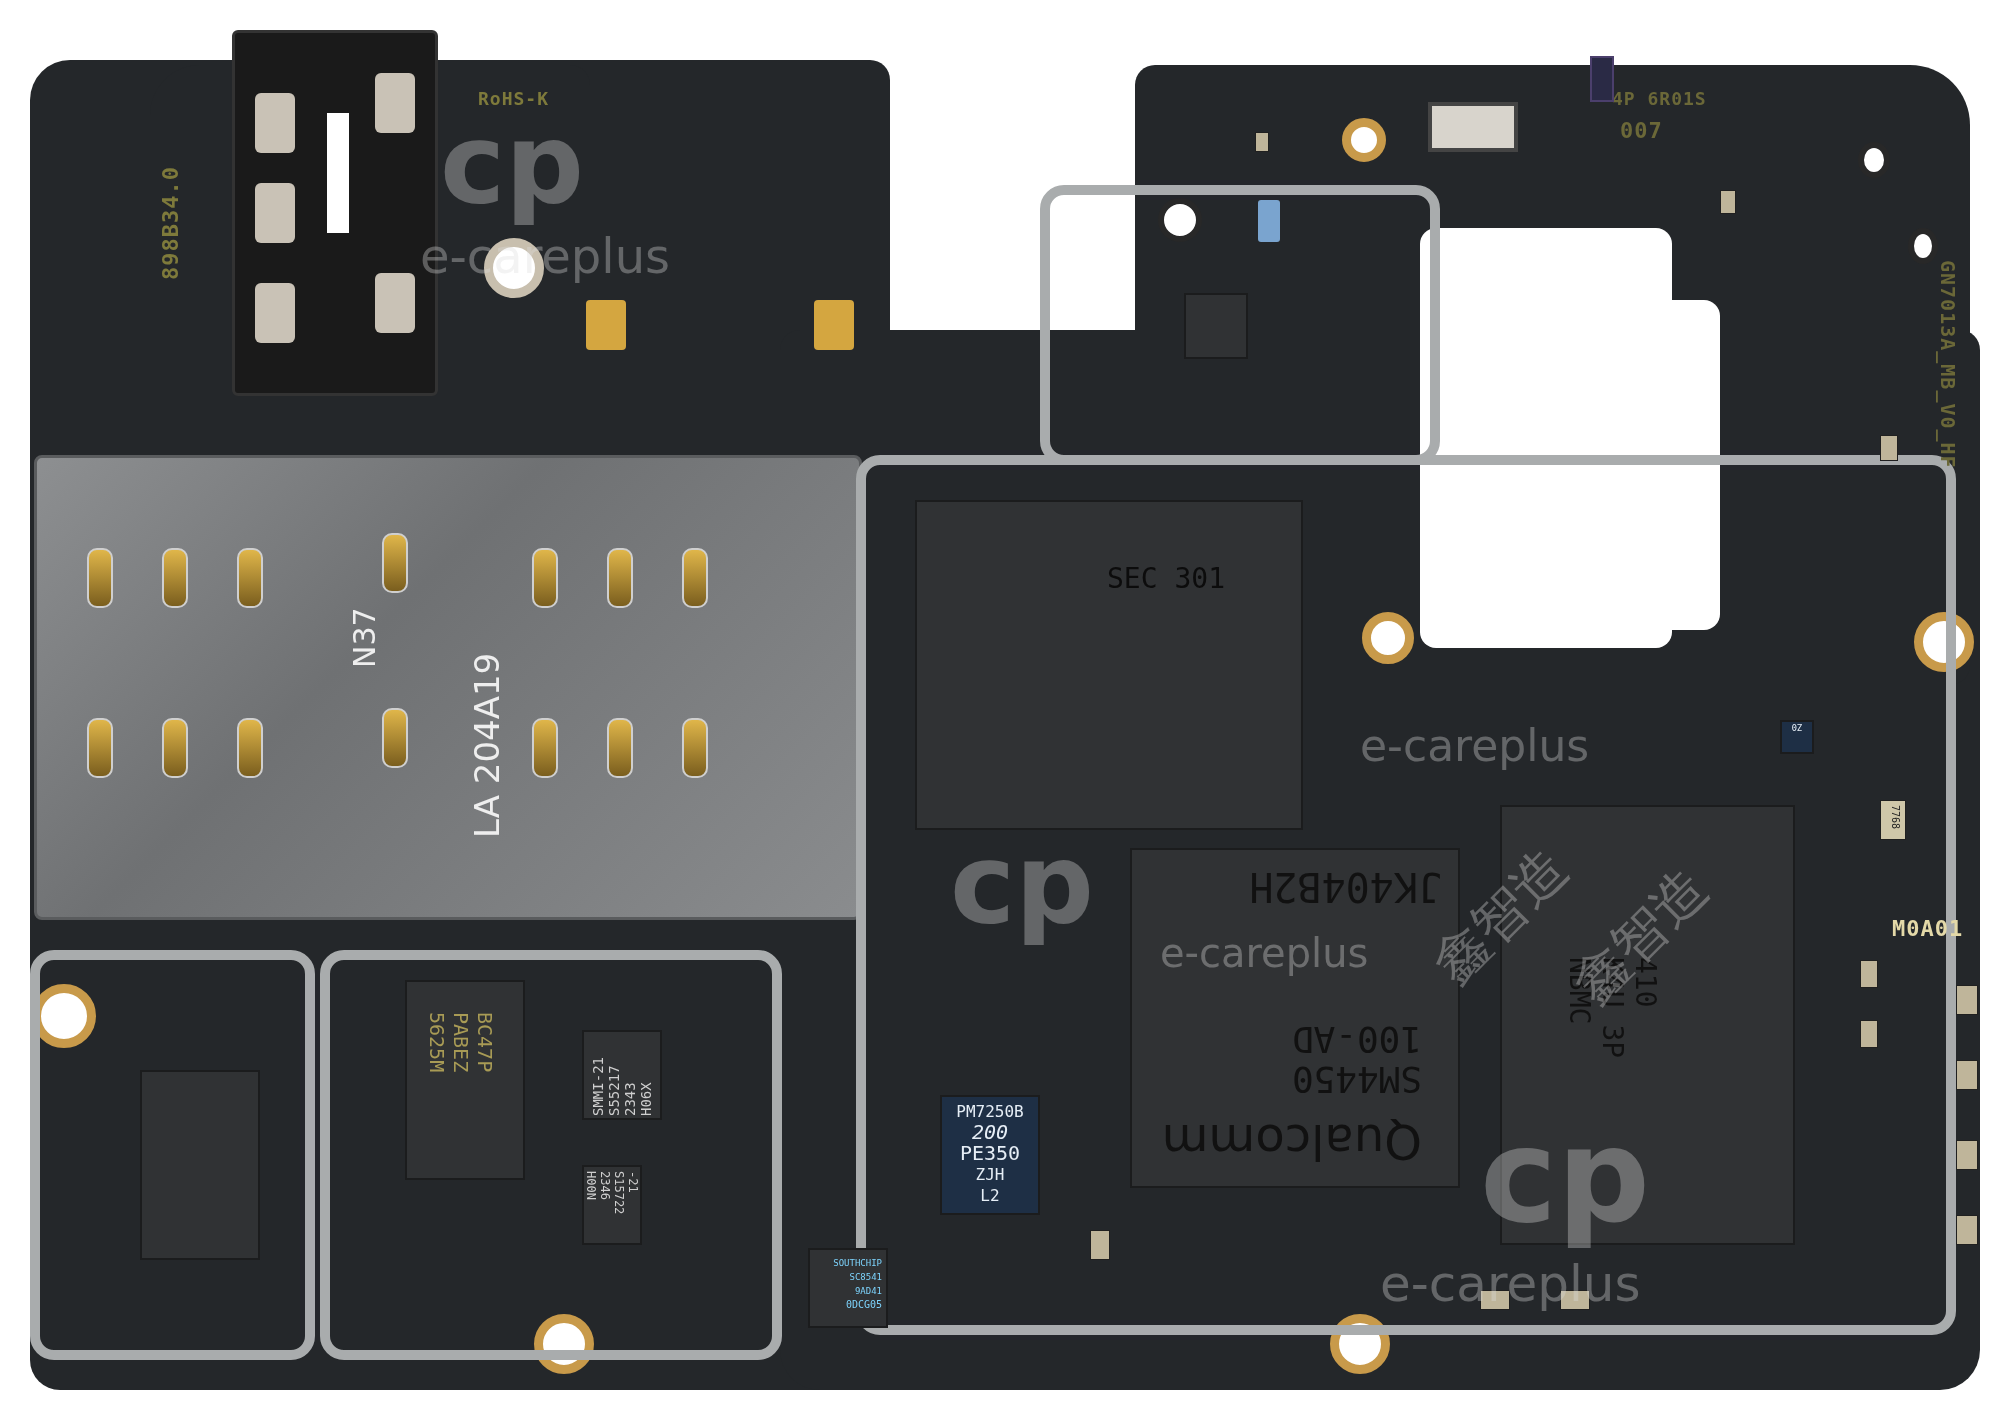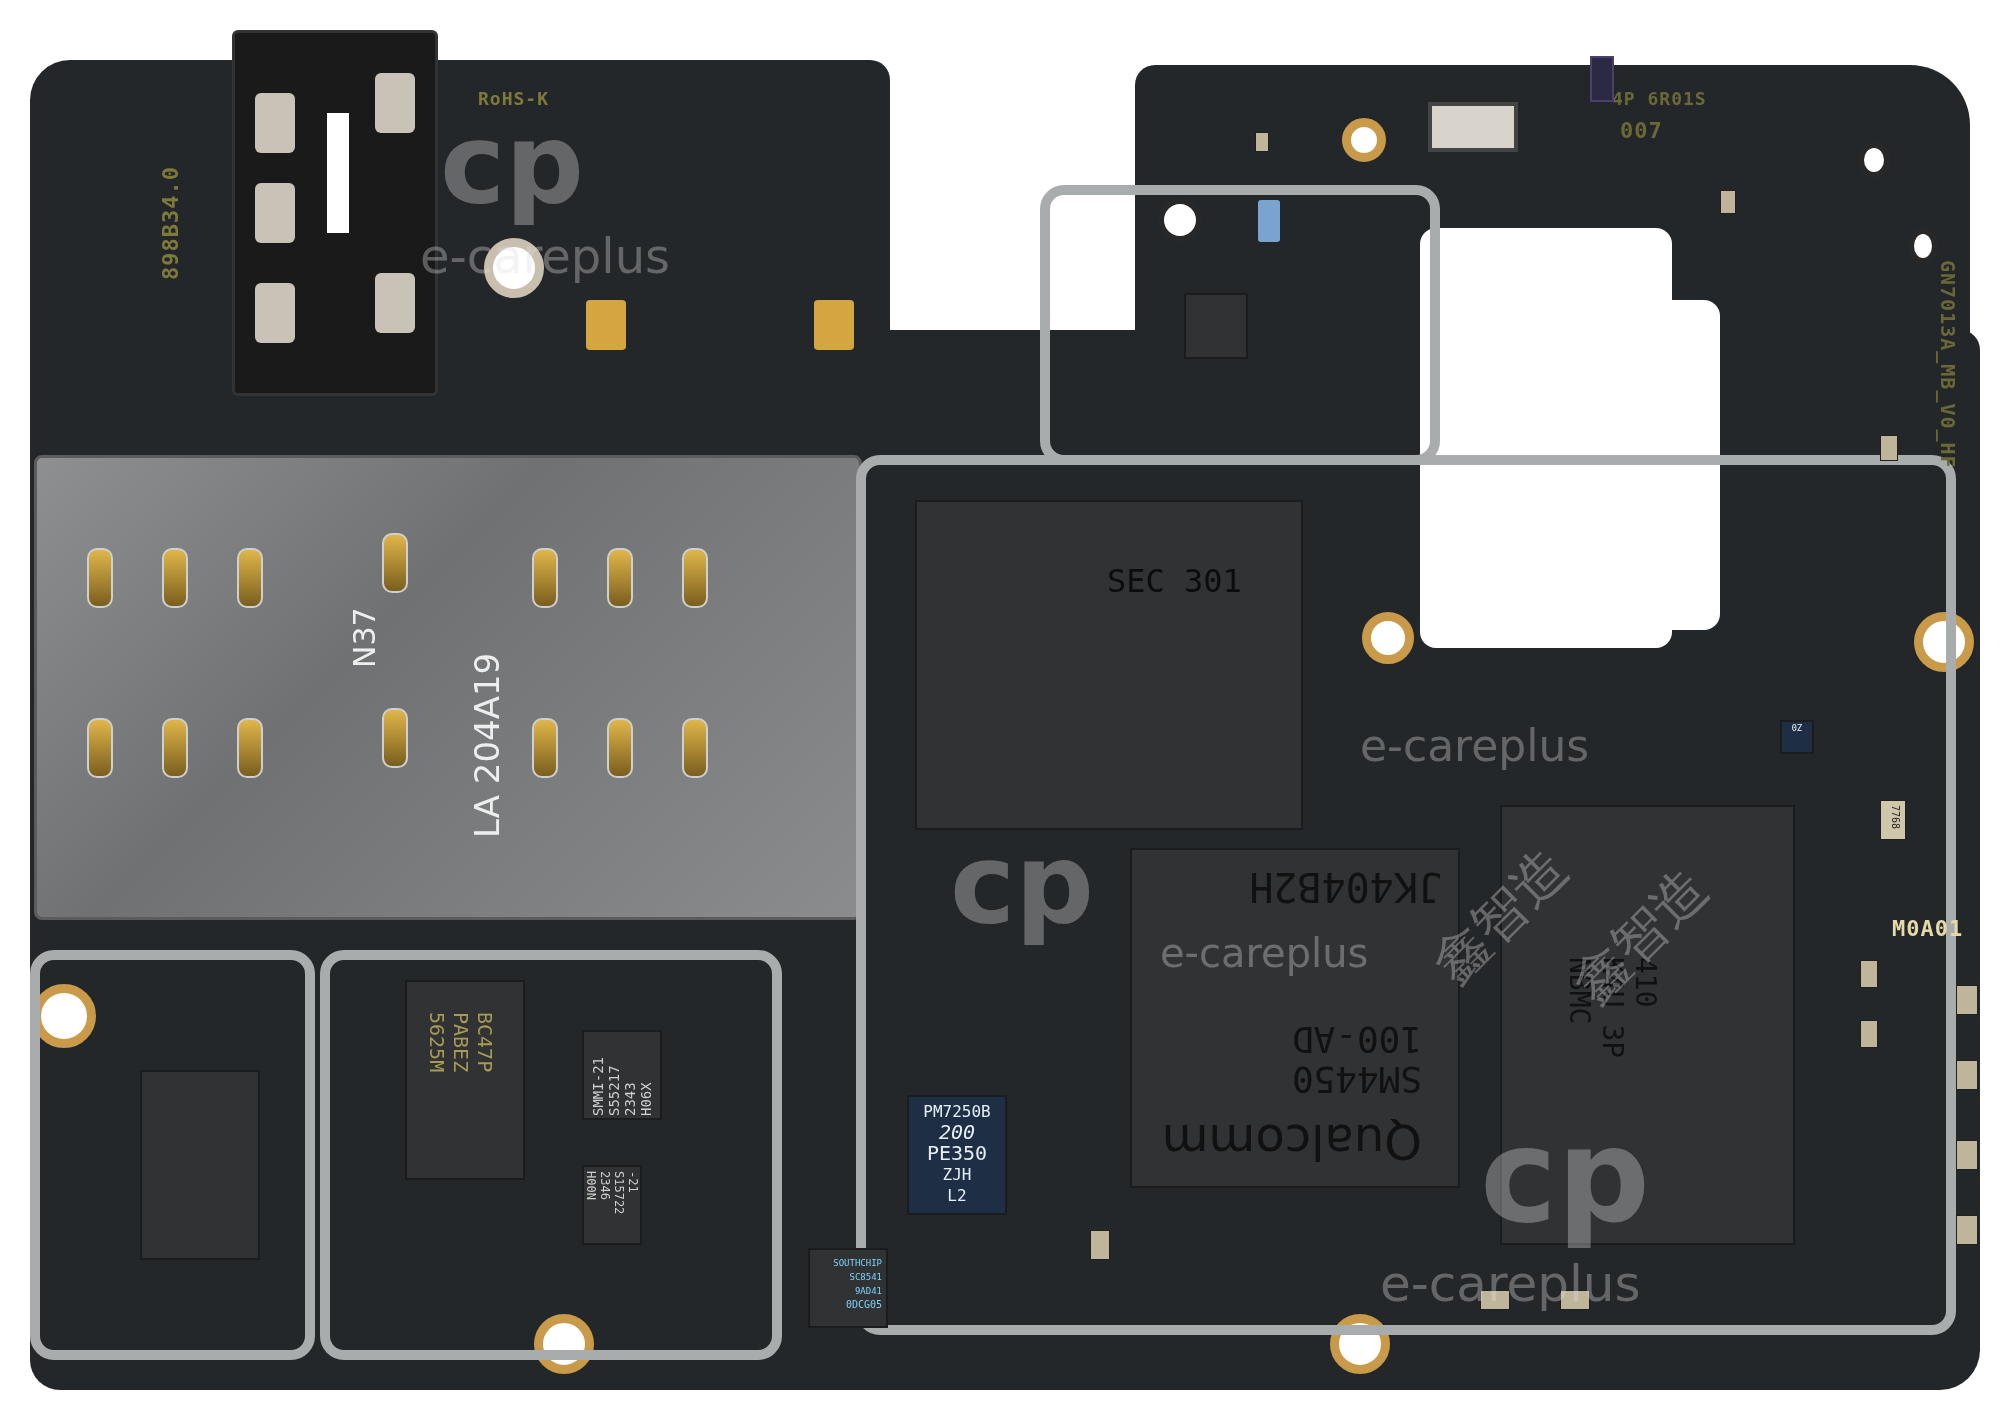--- a/index.html
+++ b/index.html
@@ -81,41 +81,41 @@
   <div class="abs pin" style="left:570px;top:260px;width:26px;height:60px;"></div>
   <div class="abs pin" style="left:645px;top:260px;width:26px;height:60px;"></div>
 </div>
 
 <div class="abs shield" style="left:856px;top:455px;width:1100px;height:880px;"></div>
 <div class="abs shield" style="left:1040px;top:185px;width:400px;height:280px;"></div>
 <div class="abs shield" style="left:30px;top:950px;width:285px;height:410px;"></div>
 <div class="abs shield" style="left:320px;top:950px;width:462px;height:410px;"></div>
 
 <div class="abs chip" style="left:915px;top:500px;width:388px;height:330px;">
-  <div class="abs" style="left:190px;top:60px;font-size:32px;color:#0c0c0c;">SEC 301</div>
+  <div class="abs" style="left:190px;top:60px;font-size:28px;color:#0c0c0c;">SEC 301</div>
 </div>
 
 <div class="abs chip" style="left:1130px;top:848px;width:330px;height:340px;">
   <div class="abs rot180" style="left:20px;top:10px;width:290px;height:320px;">
     <div class="abs" style="left:20px;top:10px;font-size:48px;font-family:'DejaVu Sans',sans-serif;color:#111;">Qualcomm</div>
     <div class="abs" style="left:20px;top:80px;font-size:36px;color:#111;">SM4450</div>
     <div class="abs" style="left:20px;top:120px;font-size:36px;color:#111;">100-AD</div>
     <div class="abs" style="left:0px;top:270px;font-size:40px;color:#111;">JK404B2H</div>
   </div>
 </div>
 
 <div class="abs chip" style="left:1500px;top:805px;width:295px;height:440px;">
   <div class="abs rot90" style="left:160px;top:150px;">
     <div style="font-size:28px;color:#111;">410</div>
     <div style="font-size:28px;color:#111;">K4U 3P</div>
     <div style="font-size:28px;color:#111;">NBMC</div>
   </div>
 </div>
 
-<div class="abs chip chip-blue" style="left:907px;top:1095px;width:100px;height:120px;padding:4px;text-align:center;">
+<div class="abs chip chip-blue" style="left:940px;top:1095px;width:100px;height:120px;padding:4px;text-align:center;">
   <div style="font-size:16px;line-height:21px;">PM7250B</div>
   <div style="font-size:20px;line-height:21px;font-style:italic;">200</div>
   <div style="font-size:20px;line-height:21px;">PE350</div>
   <div style="font-size:16px;line-height:21px;">ZJH</div>
   <div style="font-size:16px;line-height:21px;">L2</div>
 </div>
 
 <div class="abs chip" style="left:405px;top:980px;width:120px;height:200px;">
   <div class="abs rot90" style="left:90px;top:30px;color:#a89b55;">
     <div style="font-size:20px;">BC47P</div>

